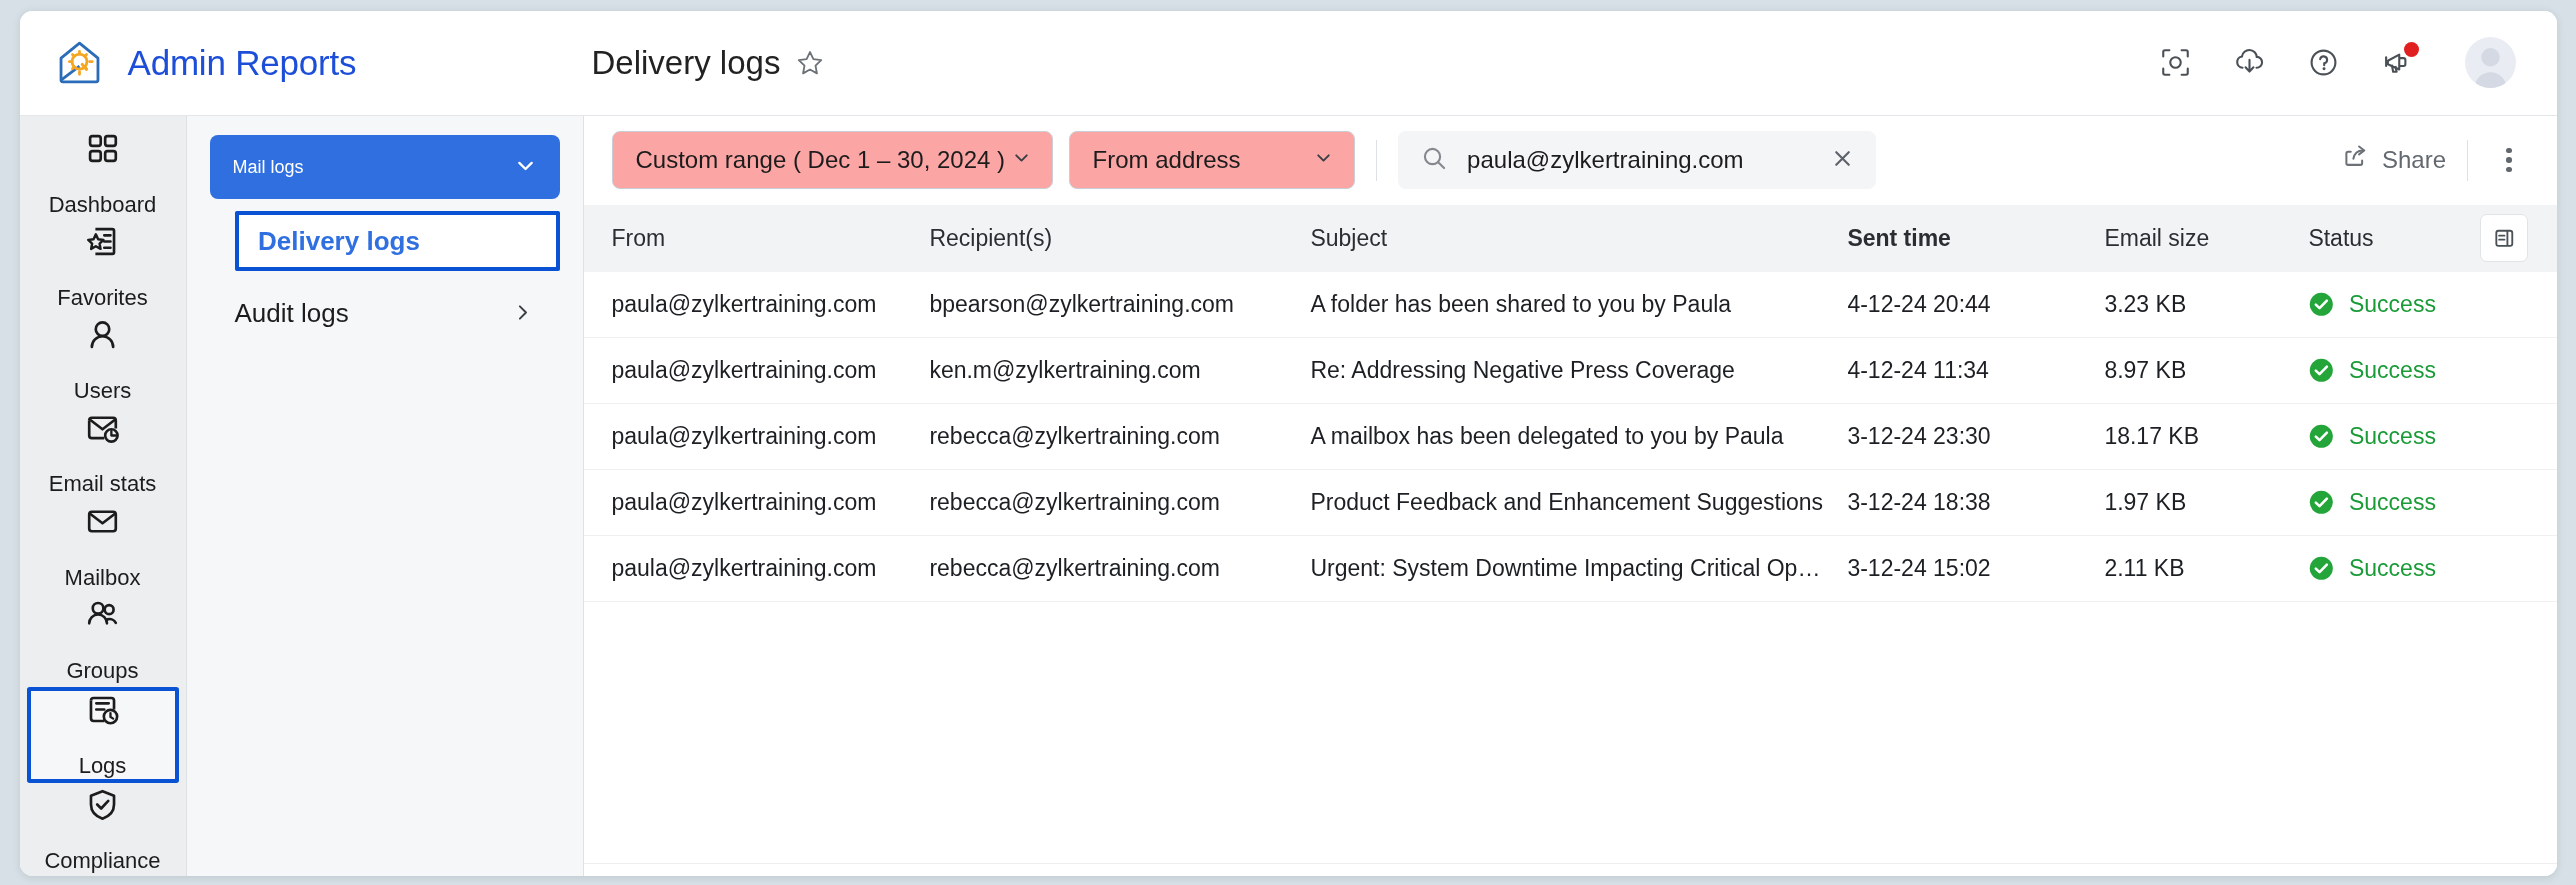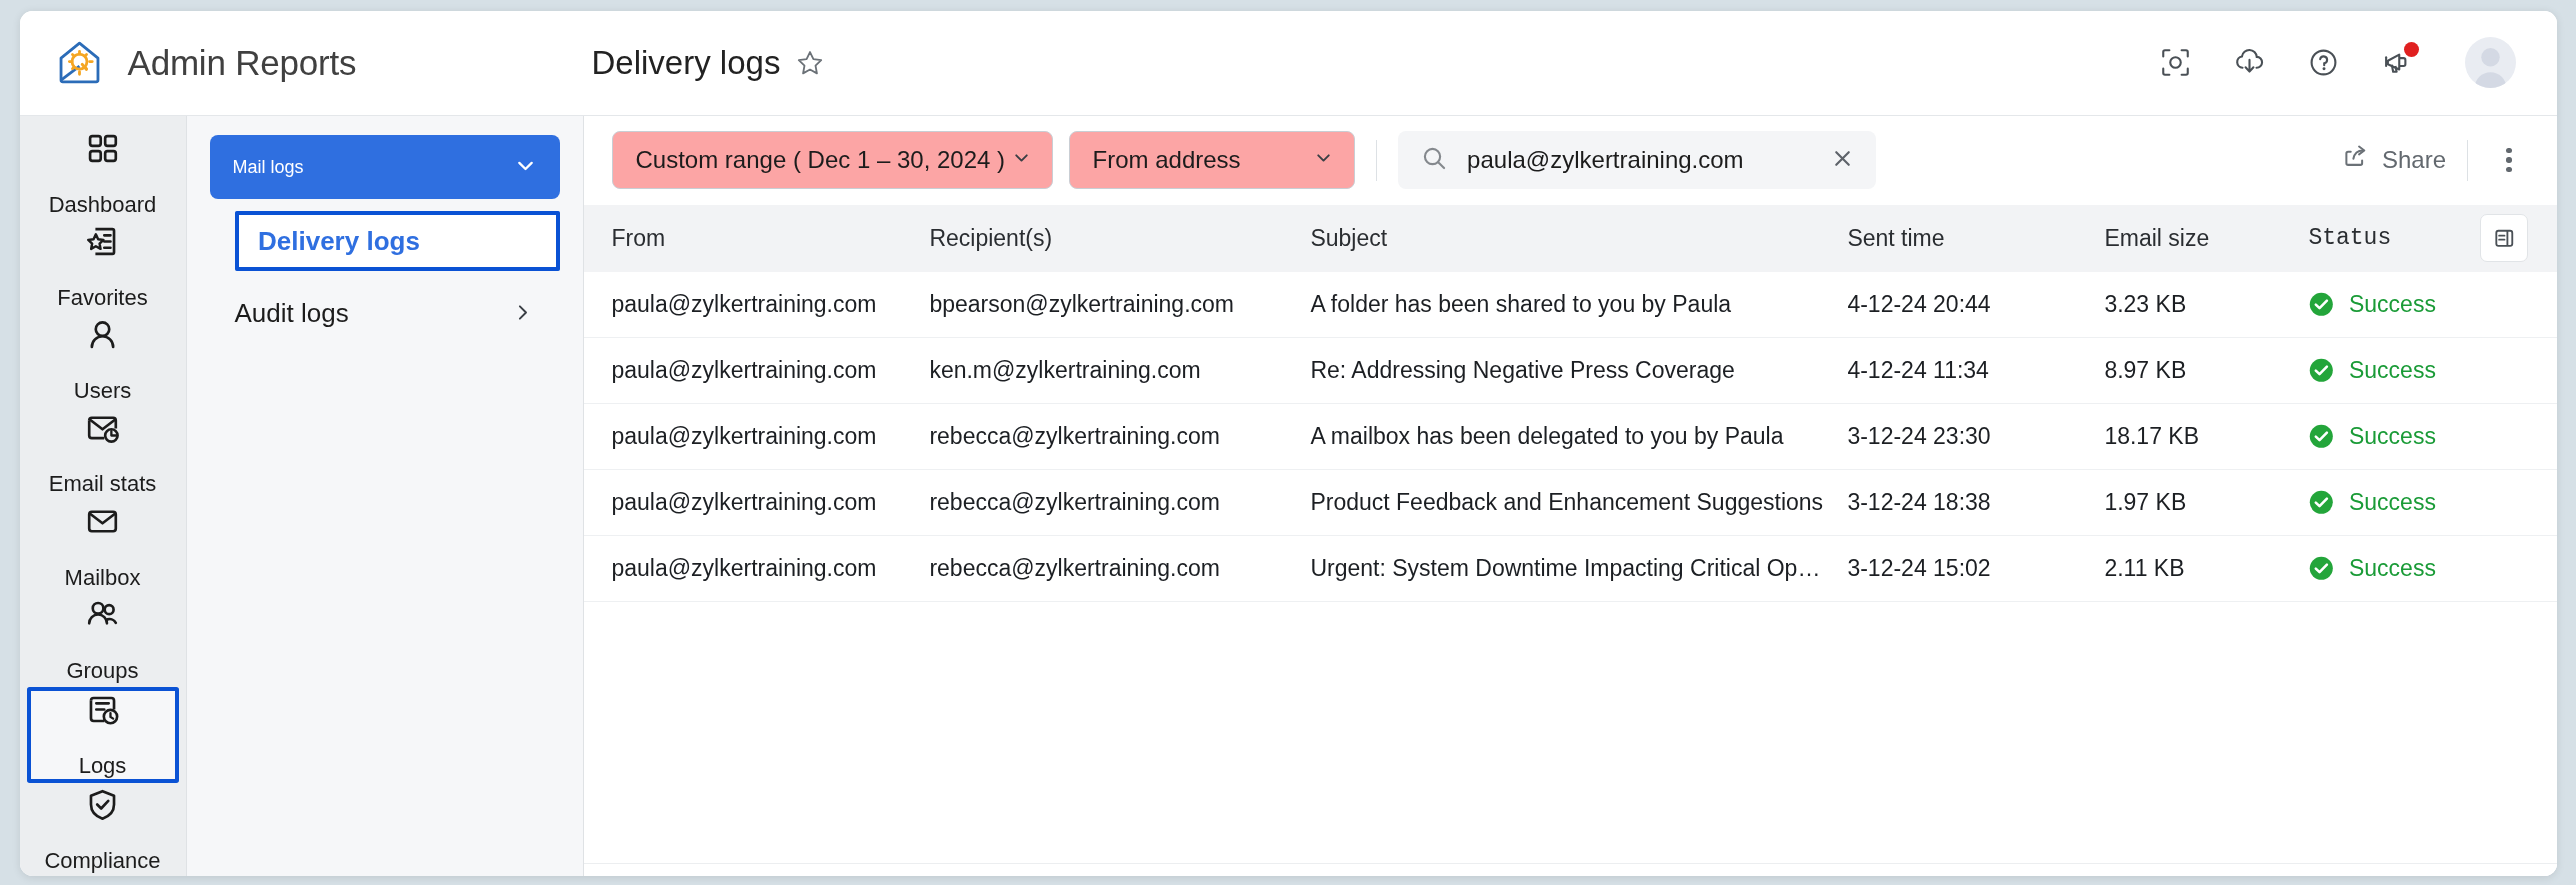--- a/index.html
+++ b/index.html
@@ -34,21 +34,21 @@
     width: 542px;
     display: flex;
     align-items: center;
     gap: 23px;
     padding-left: 34px;
     height: 100%;
   }
   .brand-logo { width: 51px; height: 51px; flex: 0 0 51px; }
   .brand-title {
     font-size: 35px;
-    color: #404040;
+    color: #1d4ed8;
     letter-spacing: -0.2px;
     white-space: nowrap;
   }
   .page-title-wrap {
     flex: 1;
     display: flex;
     align-items: center;
     gap: 16px;
     padding-left: 30px;
   }
@@ -223,24 +223,24 @@
   th {
     text-align: left;
     font-size: 23px;
     font-weight: normal;
     color: #2a2d31;
     padding: 0 8.9px;
   }
   th.c-from { padding-left: 28px; width: 337px; }
   th.c-rcpt { width: 381px; }
   th.c-subj { width: auto; }
-  th.c-time { width: 257px; }
+  th.c-time { width: 257px; font-weight: bold; }
   th.c-size { width: 204px; }
   th.c-status { width: 257px; }
-  .status-th { display: flex; align-items: center; justify-content: space-between; padding-right: 19.5px; font-family: Liberation Mono, monospace; }
+  .status-th { display: flex; align-items: center; justify-content: space-between; padding-right: 19.5px; }
   .col-toggle {
     width: 48px; height: 48px;
     background: #ffffff;
     border: 0.9px solid #e1e4e7;
     border-radius: 7px;
     display: flex; align-items: center; justify-content: center;
     cursor: pointer;
   }
   tbody tr { height: 66px; border-bottom: 0.9px solid #eef0f2; }
   td { font-size: 23px; color: #1c1f23; padding: 0 8.9px; white-space: nowrap; overflow: hidden; text-overflow: ellipsis; }

